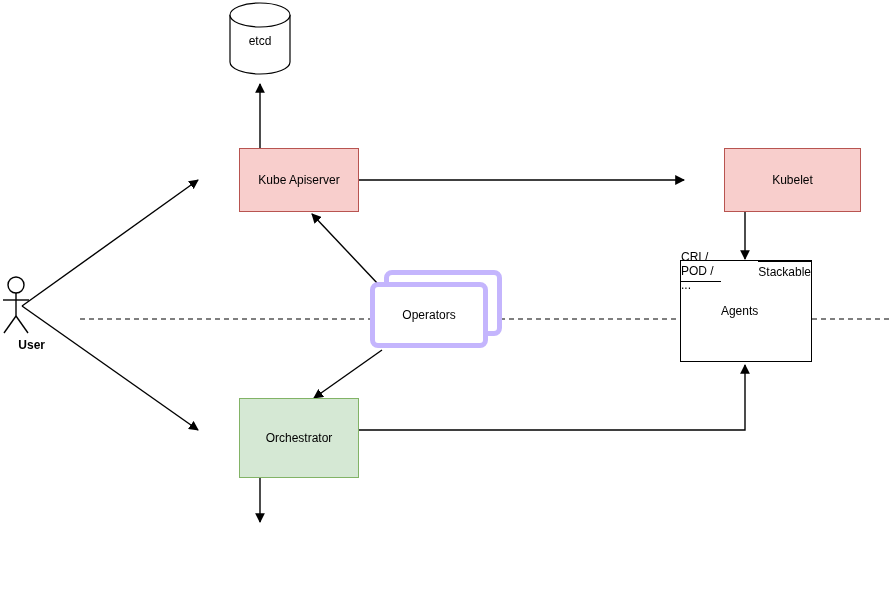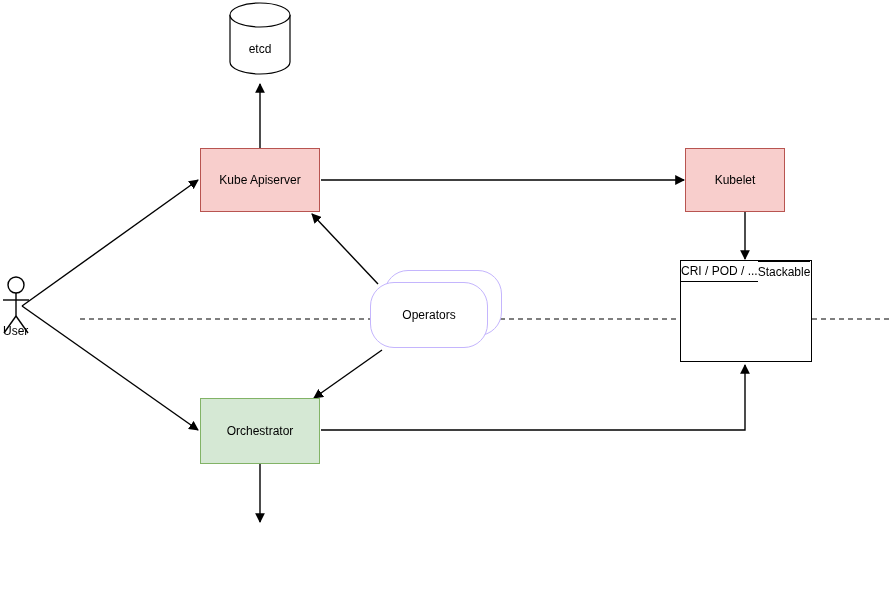--- a/index.html
+++ b/index.html
@@ -30,20 +30,21 @@
     position: absolute;
     box-sizing: border-box;
     display: flex;
     align-items: center;
     justify-content: center;
     font-size: 12px;
     color: #000000;
     text-align: center;
     line-height: 1.2;
     z-index: 3;
+    margin-left: 39px;
   }
   
   .node-red {
     background: #f8cecc;
     border: 1px solid #b85450;
   }
   
   .node-green {
     background: #d5e8d4;
     border: 1px solid #82b366;
@@ -73,22 +74,22 @@
 
   
   .stack-wrap {
     position: absolute;
     z-index: 3;
   }
   .stack-back, .stack-front {
     position: absolute;
     box-sizing: border-box;
     background: #ffffff;
-    border: 1px solid #c4b5fd;
-    border-radius: 24px;
+    border: 5px solid #c4b5fd;
+    border-radius: 8px;
   }
   .stack-front {
     display: flex;
     align-items: center;
     justify-content: center;
     font-size: 12px;
     color: #000000;
   }
 
   
@@ -156,56 +157,59 @@
     <line x1="260" y1="460" x2="260" y2="522" stroke="#000000" stroke-width="1.4" marker-end="url(#arrow)"></line>
 
     <path d="M 321 430 L 745 430 L 745 365" fill="none" stroke="#000000" stroke-width="1.4" marker-end="url(#arrow)"></path>
   </svg>
 
   <div class="cyl" style="left:229px; top:2px; width:62px; height:73px;">
     <svg width="62" height="73" viewBox="0 0 62 73">
       <path d="M 1 13 L 1 60 A 30 12 0 0 0 61 60 L 61 13" fill="#ffffff" stroke="#000000" stroke-width="1.2"></path>
       <ellipse cx="31" cy="13" rx="30" ry="12" fill="#ffffff" stroke="#000000" stroke-width="1.2"></ellipse>
     </svg>
-    <div class="cyl-label" style="top:32px;margin-top:8px;">etcd</div>
+    <div class="cyl-label" style="top:32px;">etcd</div>
   </div>
 
 
   <div class="node node-red" style="left:200px; top:148px; width:120px; height:64px;">
     <span>Kube Apiserver</span>
   </div>
 
-  <div class="node node-red" style="left:685px; top:148px; width:100px; height:64px;">
+  <div class="node node-red" style="left:685px; top:148px; width:137px; height:64px;">
     <span>Kubelet</span>
   </div>
 
-  <div class="node node-green" style="left:200px; top:398px; width:120px; height:66px;">
+  <div class="node node-green" style="left:200px; top:398px; width:120px; height:80px;">
     <span>Orchestrator</span>
   </div>
 
   <div class="stack-wrap" style="left:370px; top:270px; width:132px; height:80px;">
     <div class="stack-back" style="left:14px; top:0px; width:118px; height:66px;"></div>
     <div class="stack-front" style="left:0px; top:12px; width:118px; height:66px;">
       <span>Operators</span>
     </div>
   </div>
 
   <div class="agents-wrap" style="left:680px; top:260px; width:132px; height:102px;">
     <div class="agents-band top" style="height:21px;">
       <span>CRI / POD / ...</span>
+    </div>
+    <div class="agents-band mid">
+      <span>Agents</span>
     </div>
     <div class="agents-band bottom" style="height:21px;">
       <span>Stackable</span>
     </div>
   </div>
 
   <div class="actor" style="left:1px; top:276px; width:42px; height:78px;">
     <svg width="42" height="62" viewBox="0 0 42 62">
       <circle cx="15" cy="9" r="8" fill="#ffffff" stroke="#000000" stroke-width="1.4"></circle>
       <line x1="15" y1="17" x2="15" y2="40" stroke="#000000" stroke-width="1.4"></line>
       <line x1="2" y1="24" x2="28" y2="24" stroke="#000000" stroke-width="1.4"></line>
       <line x1="15" y1="40" x2="3" y2="57" stroke="#000000" stroke-width="1.4"></line>
       <line x1="15" y1="40" x2="27" y2="57" stroke="#000000" stroke-width="1.4"></line>
     </svg>
-    <div class="actor-label" style="top:48px; text-align:left; left:2px;">User</div>
+    <div class="actor-label" style="top:62px; text-align:right; left:2px;font-weight:bold;">User</div>
   </div>
 
 </div>
 
 </body></html>

